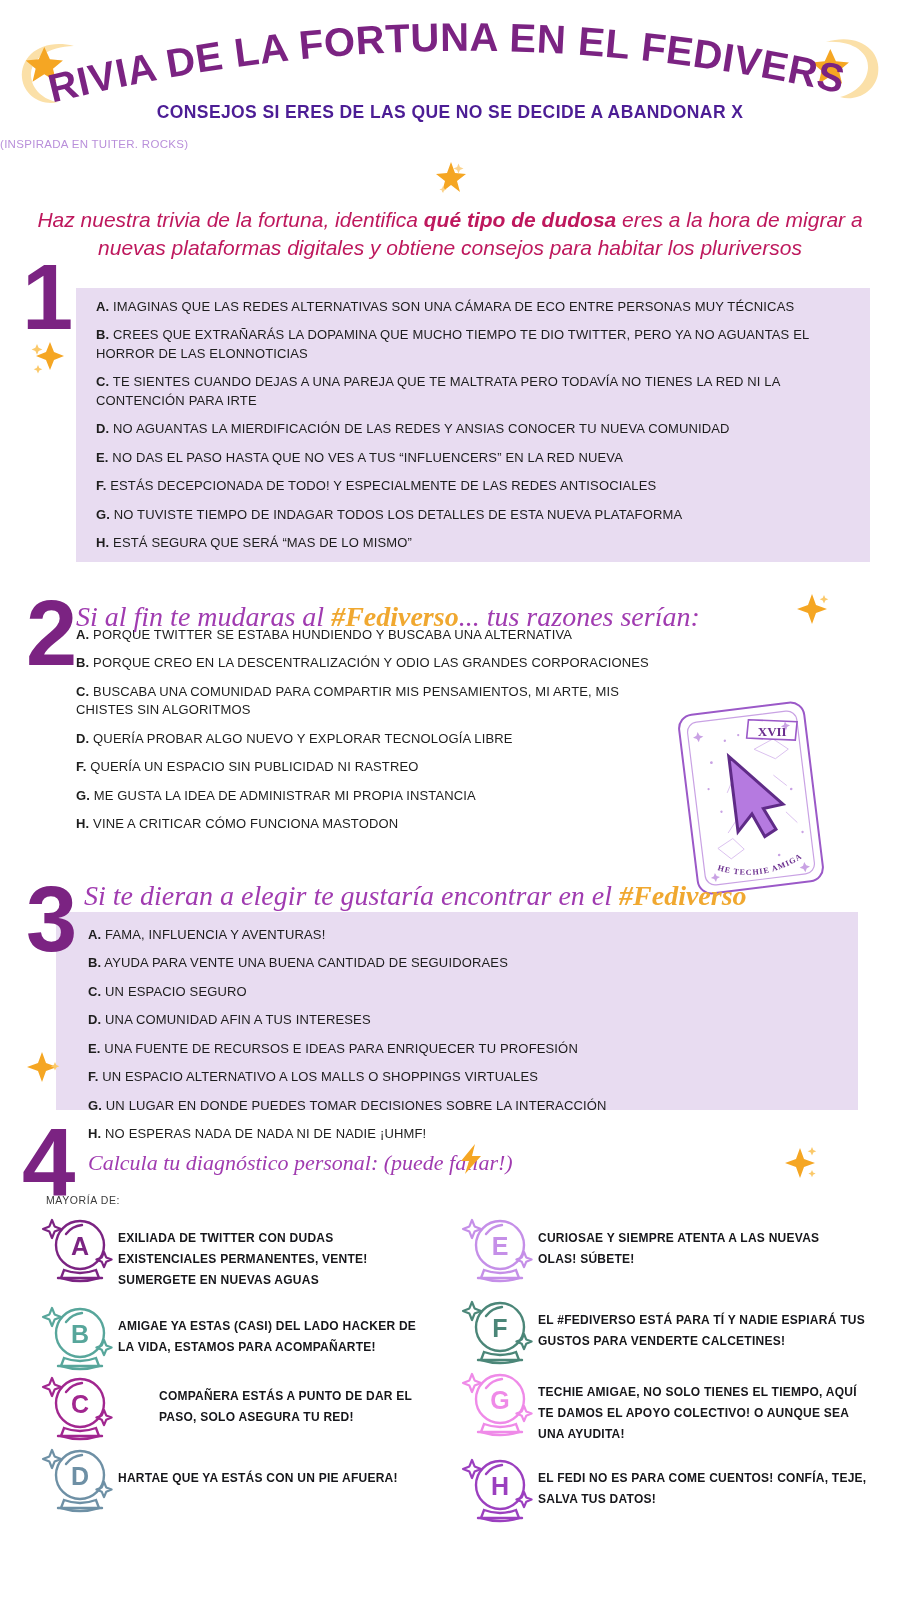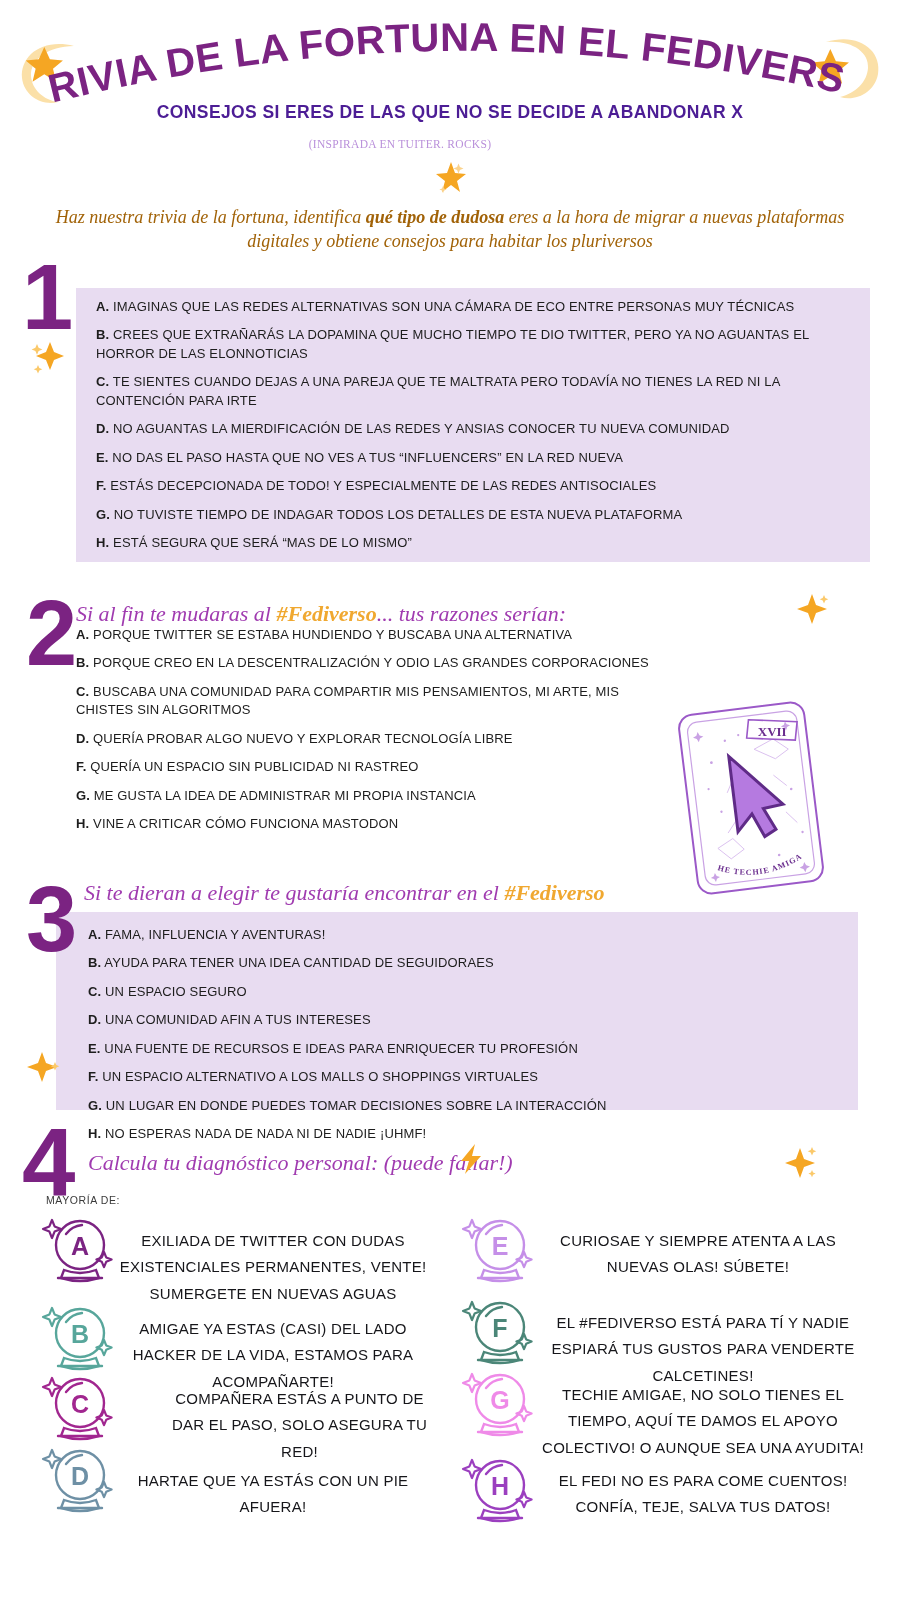--- a/index.html
+++ b/index.html
@@ -43,42 +43,41 @@
     top: 102px; left: 0; width: 900px;
     text-align: center;
     font-size: 17.5px;
     font-weight: bold;
     color: #4c1d95;
     letter-spacing: 0.4px;
   }
   .subsubtitle {
     position: absolute;
     top: 138px; left: 0; width: 800px;
-    text-align: center;
+    text-align: left;
     font-size: 11.5px;
     color: #b98fda;
     letter-spacing: 0.3px;
-    font-family: Liberation Serif, serif;
   }
   .header-star {
     position: absolute;
     top: 160px; left: 434px;
     width: 34px; height: 34px;
   }
 
   
   .intro {
     position: absolute;
     top: 206px; left: 30px; width: 840px;
     text-align: center;
-    font-family: Liberation Serif, serif;
+    font-family: Liberation Sans, sans-serif;
     font-style: italic;
-    font-size: 18px;
+    font-size: 21px;
     line-height: 1.32;
-    color: #a16207;
+    color: #be185d;
   }
   .intro b { font-weight: bold; font-style: italic; }
 
   
   .qnum {
     position: absolute;
     font-family: "Liberation Sans", sans-serif;
     font-weight: bold;
     font-size: 92px;
     color: #7b2382;
@@ -102,48 +101,47 @@
     line-height: 1.42;
     margin-bottom: 10px;
     letter-spacing: 0.15px;
   }
   .opt b { font-weight: bold; }
 
   .qhead {
     position: absolute;
     font-family: "Liberation Serif", serif;
     font-style: italic;
-    font-size: 22px;
+    font-size: 28px;
     color: #a03bb0;
     z-index: 4;
     white-space: nowrap;
   }
   .qhead .hl { color: #f0a830; font-weight: bold; font-style: italic; }
 
   
   .spark { position: absolute; z-index: 5; }
 
   
   .mayoria {
     position: absolute;
     font-size: 10.5px;
     color: #3a3a3a;
     letter-spacing: 0.6px;
   }
 
   .ball-row { position: absolute; display: flex; align-items: flex-start; }
   .ball-icon { width: 78px; height: 78px; flex: 0 0 78px; }
   .ball-text {
-    font-size: 15px;
-    font-weight: normal;
+    font-size: 12px;
+    font-weight: bold;
     line-height: 1.75;
     color: #16161a;
     letter-spacing: 0.25px;
     padding-top: 16px;
-    text-align: center;
   }
 </style>
 </head>
 <body>
 
 <div class="page">
 
   <div class="header">
 
     <div class="swoosh-left">
@@ -290,21 +288,21 @@
 
   <div class="spark" style="left:22px; top:1044px; width:44px; height:44px;">
     <svg viewBox="0 0 44 44" width="44" height="44">
       <path d="M20 8 L24 19 L35 23 L24 27 L20 38 L16 27 L5 23 L16 19 Z" fill="#f5a623"></path>
       <path d="M33 18 l1.3 3 3 1.3 -3 1.3 -1.3 3 -1.3 -3 -3 -1.3 3 -1.3 Z" fill="#fbc96a"></path>
     </svg>
   </div>
 
   <div class="opts" style="left:88px; top:926px; width:720px;">
     <div class="opt"><b>A.</b> <span>FAMA, INFLUENCIA Y AVENTURAS!</span></div>
-    <div class="opt"><b>B.</b> <span>AYUDA PARA TENER UNA IDEA CANTIDAD DE SEGUIDORAES</span></div>
+    <div class="opt"><b>B.</b> <span>AYUDA PARA VENTE UNA BUENA CANTIDAD DE SEGUIDORAES</span></div>
     <div class="opt"><b>C.</b> <span>UN ESPACIO SEGURO</span></div>
     <div class="opt"><b>D.</b> <span>UNA COMUNIDAD AFIN A TUS INTERESES</span></div>
     <div class="opt"><b>E.</b> <span>UNA FUENTE DE RECURSOS E IDEAS PARA ENRIQUECER TU PROFESIÓN</span></div>
     <div class="opt"><b>F.</b> <span>UN ESPACIO ALTERNATIVO A LOS MALLS O SHOPPINGS VIRTUALES</span></div>
     <div class="opt"><b>G.</b> <span>UN LUGAR EN DONDE PUEDES TOMAR DECISIONES SOBRE LA INTERACCIÓN</span></div>
     <div class="opt"><b>H.</b> <span>NO ESPERAS NADA DE NADA NI DE NADIE ¡UHMF!</span></div>
   </div>
 
   <div class="qnum" style="left:22px; top:1122px; font-size:96px;">4</div>
 

